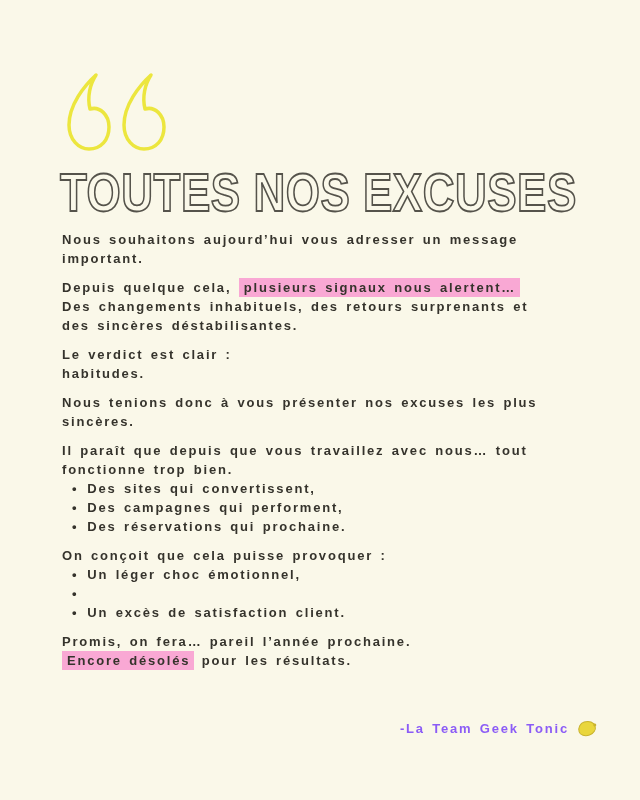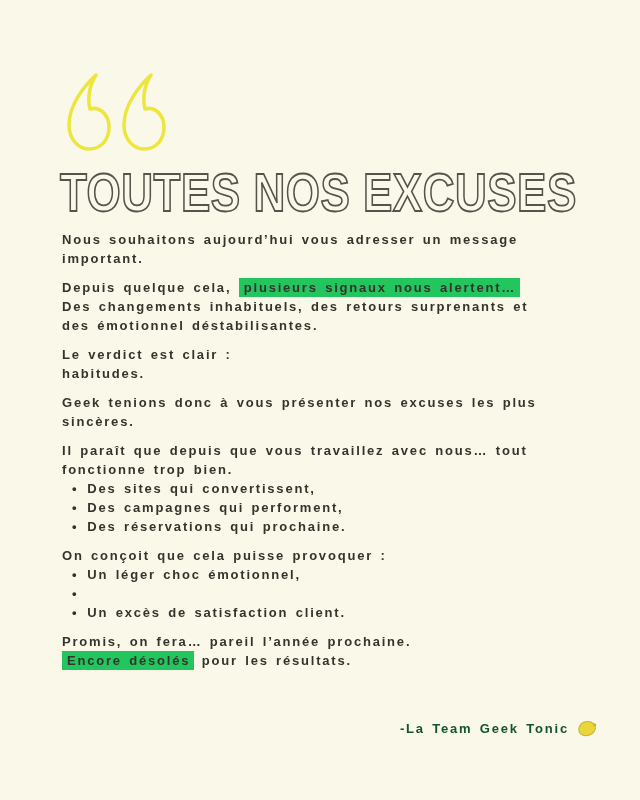--- a/index.html
+++ b/index.html
@@ -54,21 +54,21 @@
   }
   .para {
     margin: 0 0 10px 0;
     padding: 0;
   }
   .line {
     display: block;
     white-space: nowrap;
   }
   .hl {
-    background: #22c55e;
+    background: #f9a8d4;
     padding: 2px 4px 2px 5px;
   }
   .bullets {
     list-style: none;
     margin: 0;
     padding: 0 0 0 10px;
   }
   .bullets li {
     display: flex;
     gap: 9px;
@@ -77,21 +77,21 @@
   .bullet-char {
     flex: none;
   }
   .signature {
     position: absolute;
     top: 721px;
     right: 44px;
     display: flex;
     align-items: center;
     gap: 9px;
-    color: #14532d;
+    color: #8b5cf6;
     font-size: 13px;
     font-weight: 600;
     letter-spacing: 1.8px;
     word-spacing: 2px;
   }
   .lemon {
     display: inline-block;
     width: 16px;
     height: 13px;
     background: #E9D63C;
@@ -130,30 +130,30 @@
   <div class="content">
 
     <p class="para">
       <span class="line">Nous souhaitons aujourd’hui vous adresser un message</span>
       <span class="line">important.</span>
     </p>
 
     <p class="para">
       <span class="line"><span>Depuis quelque cela, </span><span class="hl">plusieurs signaux nous alertent…</span></span>
       <span class="line">Des changements inhabituels, des retours surprenants et</span>
-      <span class="line">des émotionnel déstabilisantes.</span>
+      <span class="line">des sincères déstabilisantes.</span>
     </p>
 
     <p class="para">
       <span class="line">Le verdict est clair :</span>
       <span class="line">habitudes.</span>
     </p>
 
     <p class="para">
-      <span class="line">Geek tenions donc à vous présenter nos excuses les plus</span>
+      <span class="line">Nous tenions donc à vous présenter nos excuses les plus</span>
       <span class="line">sincères.</span>
     </p>
 
     <div class="para">
       <span class="line">Il paraît que depuis que vous travaillez avec nous… tout</span>
       <span class="line">fonctionne trop bien.</span>
       <ul class="bullets">
         <li>
             <span class="bullet-char">•</span>
             <span>Des sites qui convertissent,</span>

